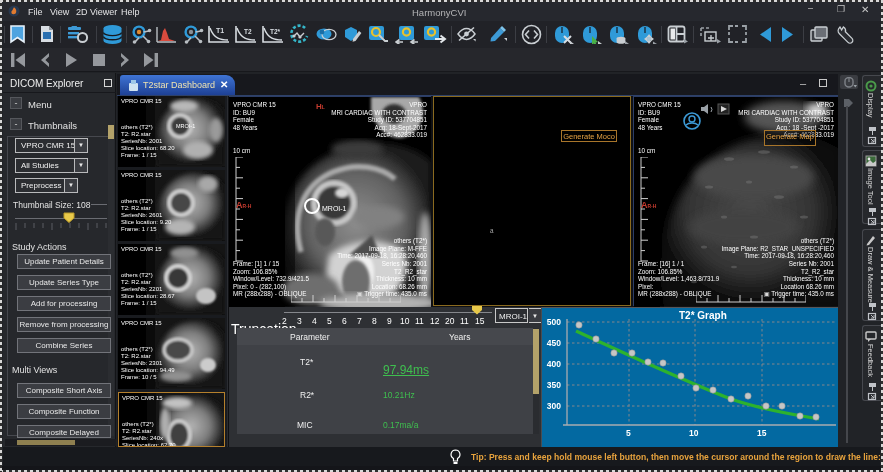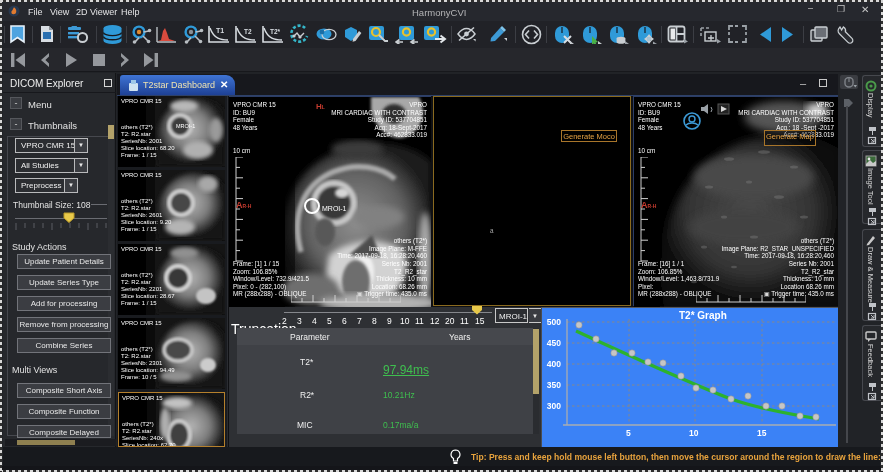--- a/index.html
+++ b/index.html
@@ -30,21 +30,21 @@
 #tabbar { left:117px; top:74px; width:721px; height:22px; background:#17181d; }
 #dashtab { position:absolute; left:3px; top:1px; width:115px; height:21px; background:linear-gradient(180deg,#3f74d4,#1c3e92); border-radius:3px 9px 0 0; color:#efe3b0; font-size:9.5px; }
 
 .vp { position:absolute; top:96px; height:210px; background:#000; color:#fff; }
 .ov { position:absolute; font-size:6.3px; line-height:7.6px; white-space:nowrap; }
 .ovr { text-align:right; }
 .genbtn { position:absolute; color:#e6a243; border:1px solid #a8752a; background:rgba(0,0,0,0.3); font-size:7.5px; text-align:center; white-space:nowrap; overflow:hidden; }
 
 #trunc { left:229px; top:307px; width:312px; height:140px; background:#2e3034; color:#fff; }
 
-#graph { left:541px; top:307px; width:297px; height:140px; background:#3b82f6; border-top:1px solid #55575c; border-left:1px solid #4a4c50; }
+#graph { left:541px; top:307px; width:297px; height:140px; background:#0369a1; border-top:1px solid #55575c; border-left:1px solid #4a4c50; }
 
 #rbar { left:838px; top:73px; width:45px; height:374px; background:#212327; }
 .rtab { position:absolute; left:24px; width:19px; background:#26282c; border:1px solid #46484e; border-right:none; border-radius:3px 0 0 3px; color:#d0d0d0; }
 
 #status { left:3px; top:447px; width:877px; height:19px; background:#17191d; color:#e8a33d; font-size:11px; }
 </style>
 </head>
 <body>
 <div id="app">
 

